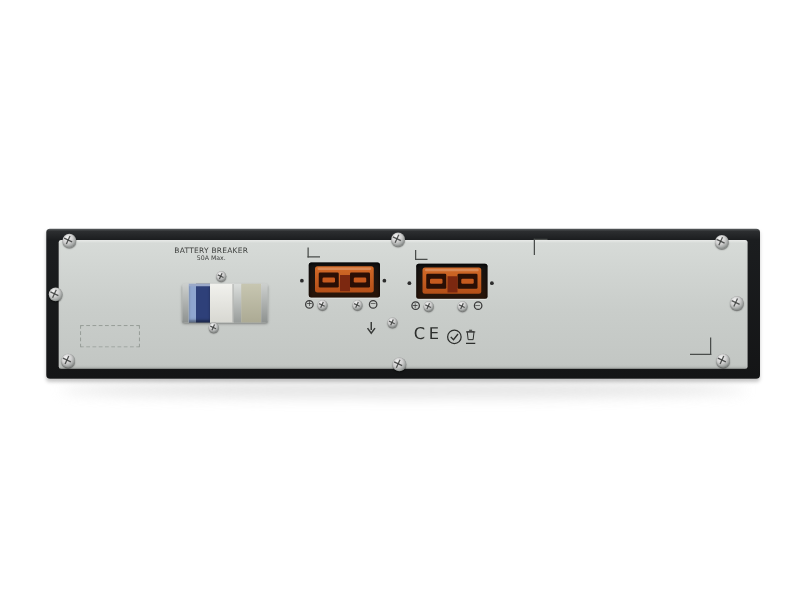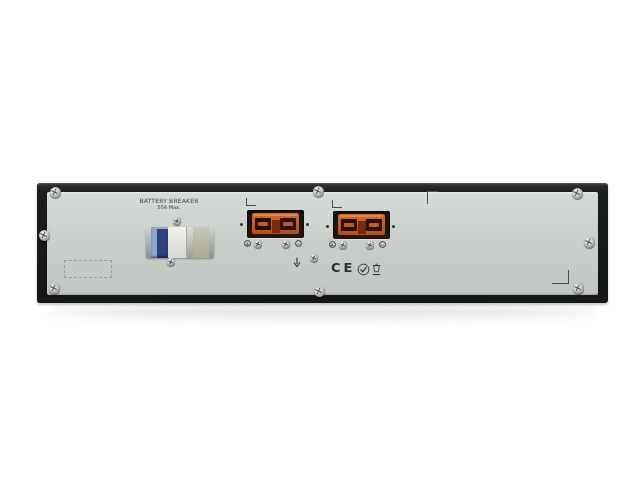--- a/index.html
+++ b/index.html
@@ -59,21 +59,21 @@
             border-radius:50%;color:#2f2f2f;font-size:6px;line-height:5px;text-align:center;}
   
   .cmark{position:absolute;}
   .cmark.lmark{width:9px;height:7px;border-left:1.5px solid #4a4d4b;border-bottom:1.5px solid #4a4d4b;}
   .cmark.tr{left:390px;top:8px;width:10px;height:12px;
             border-left:1.5px solid #4a4d4b;border-top:1.5px solid #4a4d4b;}
   .cmark.br{left:515px;top:87px;width:16px;height:13px;
             border-right:1.5px solid #4a4d4b;border-bottom:1.5px solid #4a4d4b;}
   
   .ce{position:absolute;left:294px;top:78px;font-size:13px;line-height:13px;letter-spacing:3px;
-      color:#2d2f2d;font-weight:700;}
+      color:#2d2f2d;font-weight:400;}
   .rcm{position:absolute;left:320px;top:78px;}
   .weee{position:absolute;left:335px;top:78px;}
   .earth{position:absolute;left:256px;top:70px;}
 </style>
 </head>
 <body>
 
 <div class="stage">
   <div class="shadow"></div>
 

